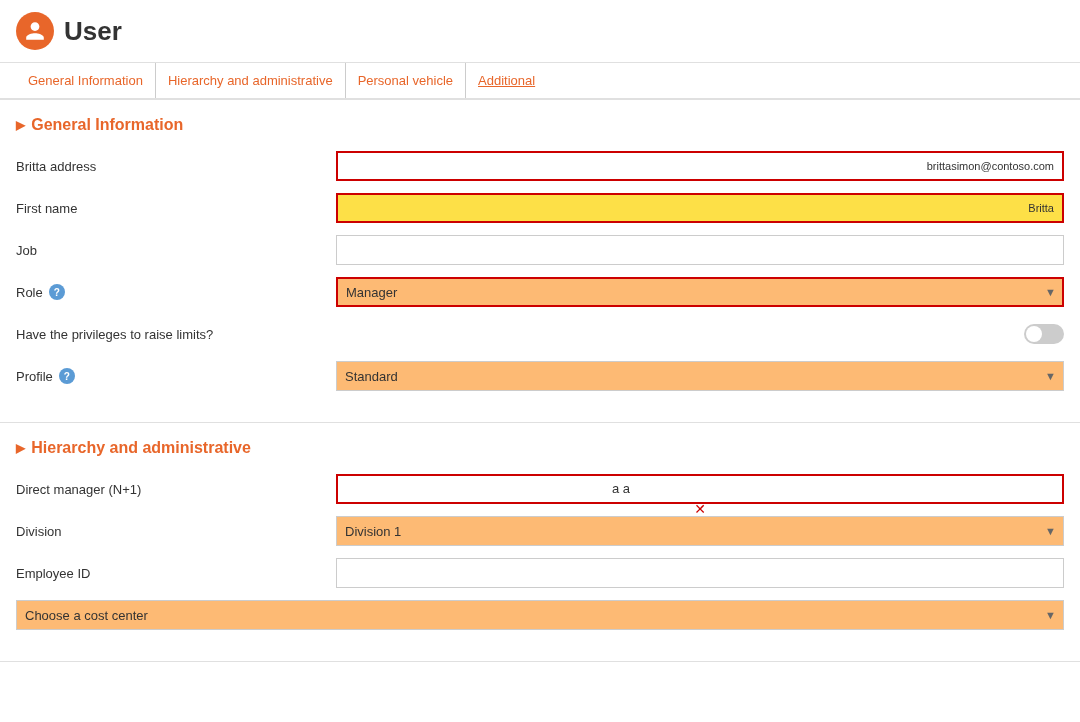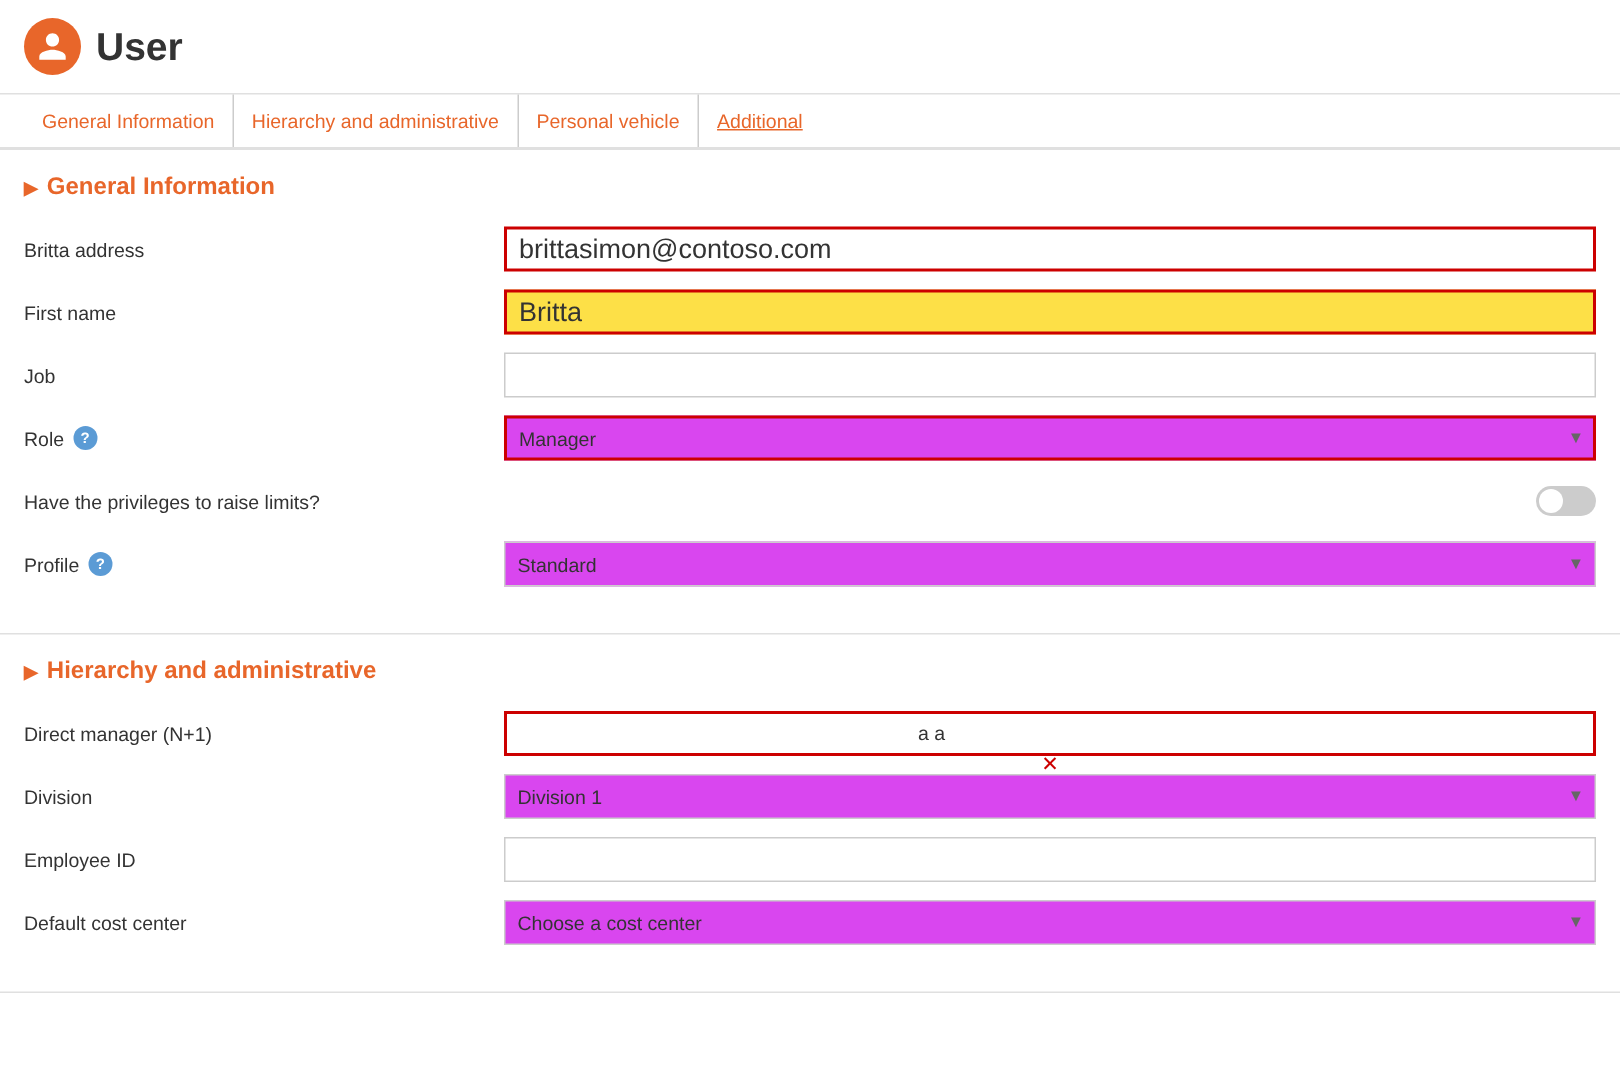--- a/index.html
+++ b/index.html
@@ -83,24 +83,25 @@
       align-items: center;
       gap: 6px;
     }
     .form-control-wrap {
       flex: 1;
     }
     .form-input {
       width: 100%;
       border: 1px solid #ccc;
       padding: 5px 8px;
-      font-size: 18px;
+      font-size: 11px;
       color: #333;
       outline: none;
       height: 30px;
+      text-align: right;
     }
     .form-input.red-border {
       border: 2px solid #cc0000;
     }
     .form-input.yellow-bg {
       background: #fde047;
       border: 2px solid #cc0000;
     }
 
     
@@ -109,21 +110,21 @@
       width: 100%;
     }
     .select-wrap select {
       width: 100%;
       border: 1px solid #ccc;
       padding: 5px 28px 5px 8px;
       font-size: 13px;
       color: #333;
       appearance: none;
       -webkit-appearance: none;
-      background: #d946ef;
+      background: #fdba74;
       height: 30px;
       outline: none;
       cursor: pointer;
     }
     .select-wrap select.red-border {
       border: 2px solid #cc0000;
     }
     .select-wrap .chevron {
       position: absolute;
       right: 8px;
@@ -335,21 +336,20 @@
     </div>
 
     <div class="form-row">
       <div class="form-label">Employee ID</div>
       <div class="form-control-wrap">
         <input type="text" class="form-input" style="">
       </div>
     </div>
 
     <div class="form-row">
-      <div class="form-label">Default cost center</div>
       <div class="form-control-wrap">
         <div class="select-wrap">
           <select>
             <option value="" class="select-placeholder">Choose a cost center</option>
           </select>
           <span class="chevron">▼</span>
         </div>
       </div>
     </div>
   </div>

